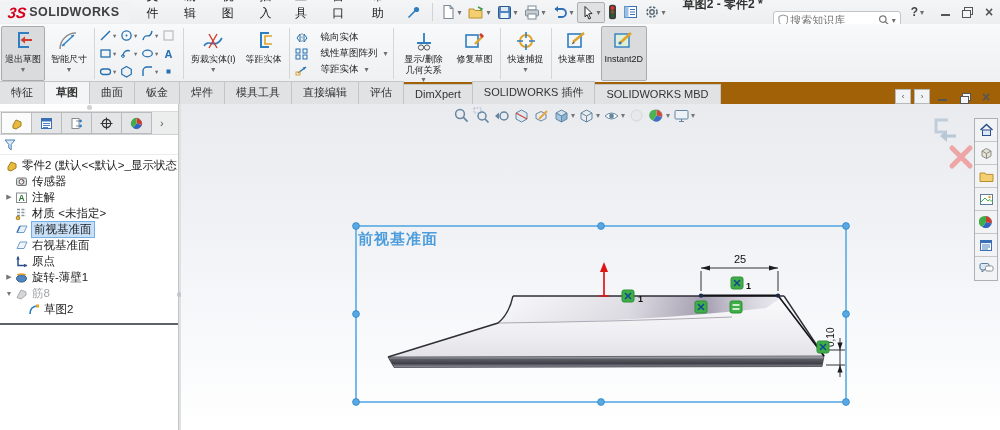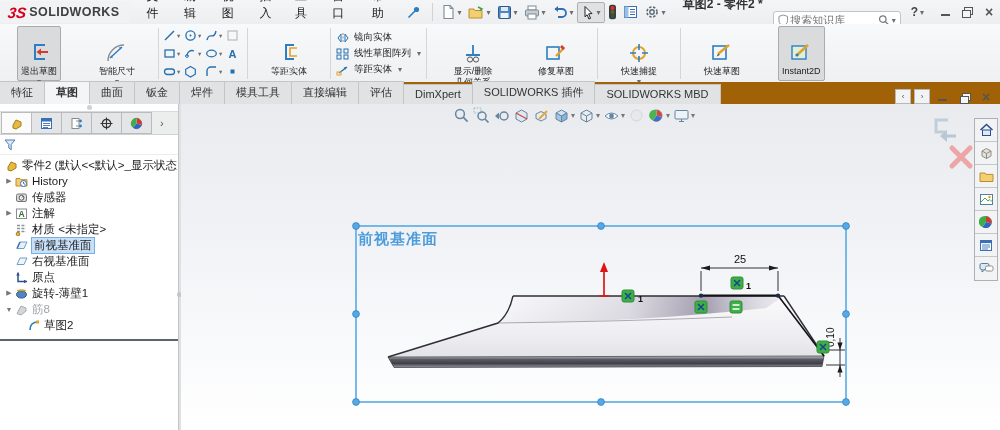--- a/index.html
+++ b/index.html
@@ -35,31 +35,31 @@
   .i-restore{position:relative;}
   .i-restore::before{content:"";position:absolute;width:7px;height:6px;border:1px solid #555;left:8px;top:4px;background:#f4f5f6;}
   .i-restore::after{content:"";position:absolute;width:7px;height:6px;border:1px solid #555;left:6px;top:7px;background:#f4f5f6;}
   .i-close::before{content:"×";font-size:14px;font-weight:bold;color:#555;}
 
   
   #commandbar{position:absolute;left:0;top:24px;width:1000px;height:58px;
     background:linear-gradient(#f8f9fa,#eef0f1);display:flex;align-items:stretch;padding-top:1px;box-sizing:border-box;}
   .gsep{width:1px;background:#d4d6d8;margin:3px 2px;}
   .bigbtn{display:flex;flex-direction:column;align-items:center;justify-content:flex-start;
-    padding:15px 3px 0;margin:1px 17px;border:1px solid transparent;border-radius:2px;min-width:40px;}
+    padding:3px 3px 0;margin:1px 1px;border:1px solid transparent;border-radius:2px;min-width:40px;}
   .bigbtn .blabel{font-size:9px;line-height:10.5px;color:#222;text-align:center;margin-top:2px;white-space:pre-line;max-width:46px;}
   .bigbtn .dd{font-size:7px;color:#6c6e70;line-height:7px;margin-top:1px;}
   .bigbtn.pressed{background:#d9dbdd;border:1px solid #a9abad;}
   .grid{display:grid;grid-template-columns:repeat(4,21px);grid-template-rows:repeat(3,18px);gap:0;
     align-self:center;}
   .gbtn{display:flex;align-items:center;justify-content:flex-start;padding-left:2px;}
   .gdd{font-size:6.5px;color:#6c6e70;margin-left:1px;}
   .smallcol{display:flex;flex-direction:column;justify-content:center;gap:1px;}
   .rowbtn{display:flex;align-items:center;font-size:9.5px;color:#222;padding:1px 3px;}
-  .rowbtn .rl{margin-left:4px;white-space:nowrap;}
+  .rowbtn .rl{margin-left:12px;white-space:nowrap;}
   .rowbtn .dd8{margin-left:6px;}
 
   
   #cmdtabs{position:absolute;left:0;top:82px;width:1000px;height:22px;background:#a16207;
     border-bottom:1px solid #c8cacc;display:flex;align-items:flex-end;}
   .ctab{font-size:11px;color:#333;padding:3px 11px 4px;border:1px solid #c3c5c7;border-bottom:none;
     background:#e0e2e4;margin-left:-1px;}
   .ctab.active{background:#f4f5f6;font-weight:bold;position:relative;z-index:2;}
   .tabctrl{margin-left:auto;display:flex;align-items:center;padding-right:4px;}
   .navsq{width:14px;height:13px;border:1px solid #b6b8ba;background:#f2f3f4;font-size:8px;color:#555;
@@ -316,20 +316,30 @@
           <svg width="13" height="13" viewBox="0 0 13 13">
             <rect x="4.5" y="4.5" width="4" height="4" fill="#2570b0"></rect>
           </svg>
         </button>
   </div>
   <div class="gsep"></div>
 
   <button class="bigbtn">
     <span>
       <svg width="24" height="22" viewBox="0 0 24 22">
+            <path d="M3,16 C8,8 14,20 21,8" fill="none" stroke="#2f7ec2" stroke-width="1.6"></path>
+            <path d="M8,4 L16,18 M16,4 L8,18" stroke="#d23b2e" stroke-width="1.4"></path>
+          </svg>
+    </span>
+    <span class="blabel">剪裁实体(I)</span>
+    <span class="dd">▼</span>
+  </button>
+  <button class="bigbtn">
+    <span>
+      <svg width="24" height="22" viewBox="0 0 24 22">
             <path d="M17,3 H9 V17 H17" fill="none" stroke="#2f7ec2" stroke-width="2"></path>
             <path d="M20,6 H13 V14 H20" fill="none" stroke="#e2a22a" stroke-width="1.6"></path>
           </svg>
     </span>
     <span class="blabel">等距实体</span>
   </button>
   <div class="gsep"></div>
 
   <div class="smallcol">
     <button class="rowbtn">
@@ -489,31 +499,20 @@
     </div>
 
     <div class="tree">
       <div class="trow">
         <span class="ti">
               <svg width="13" height="13" viewBox="0 0 13 13">
                 <path d="M3,8 L6,3 L11,5 L11,9 L6,12 L3,11 Z" fill="#e9b93d" stroke="#a07f20"></path>
               </svg>
             </span>
         <span class="tlabel">零件2 (默认&lt;&lt;默认&gt;_显示状态 1&gt;)</span>
-      </div>
-      <div class="trow">
-        <span class="texp">▶</span>
-        <span class="ti">
-              <svg width="13" height="13" viewBox="0 0 13 13">
-                <path d="M1,3.5 h4 l1,1.2 h6 V11 H1 Z" fill="#f3cf72" stroke="#b98e2f"></path>
-                <circle cx="8.5" cy="8.5" r="3" fill="#fff" stroke="#3a6fb5"></circle>
-                <path d="M8.5,6.8 V8.5 L10,9.3" fill="none" stroke="#3a6fb5"></path>
-              </svg>
-            </span>
-        <span class="tlabel">History</span>
       </div>
       <div class="trow">
         <span class="texp"></span>
         <span class="ti">
               <svg width="13" height="13" viewBox="0 0 13 13">
                 <rect x="1.5" y="3" width="10" height="7.5" rx="1.5" fill="#d8dde2" stroke="#777"></rect>
                 <circle cx="6.5" cy="6.8" r="2.4" fill="#fff" stroke="#555"></circle>
                 <path d="M6.5,6.8 L8,5.4" stroke="#d23b2e"></path>
               </svg>
             </span>

